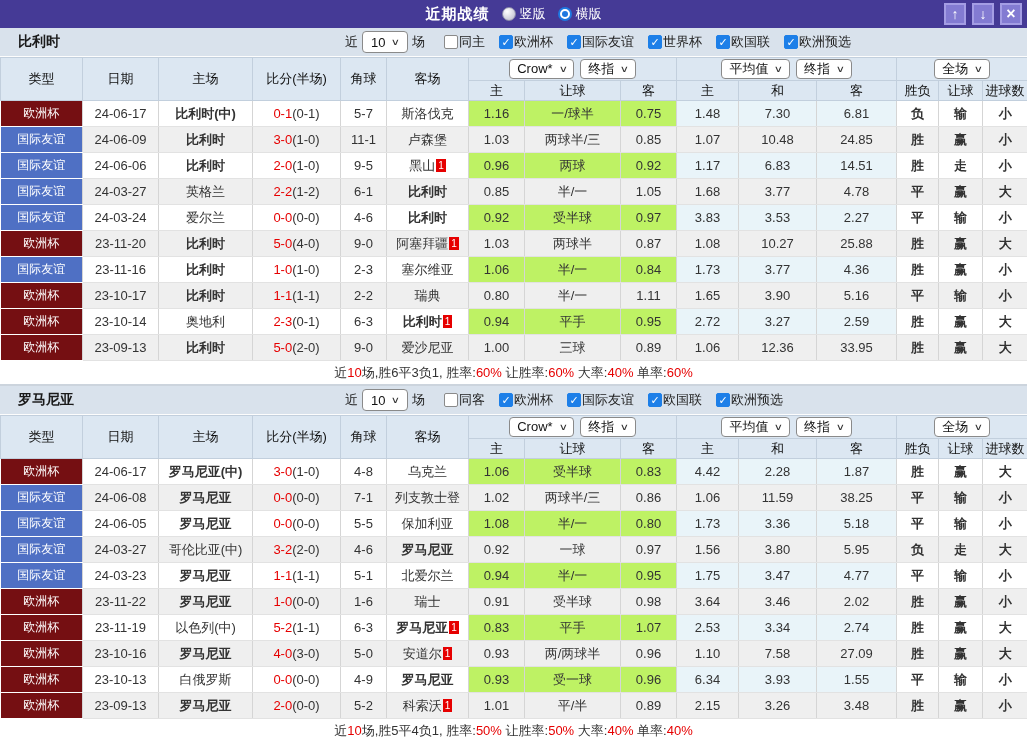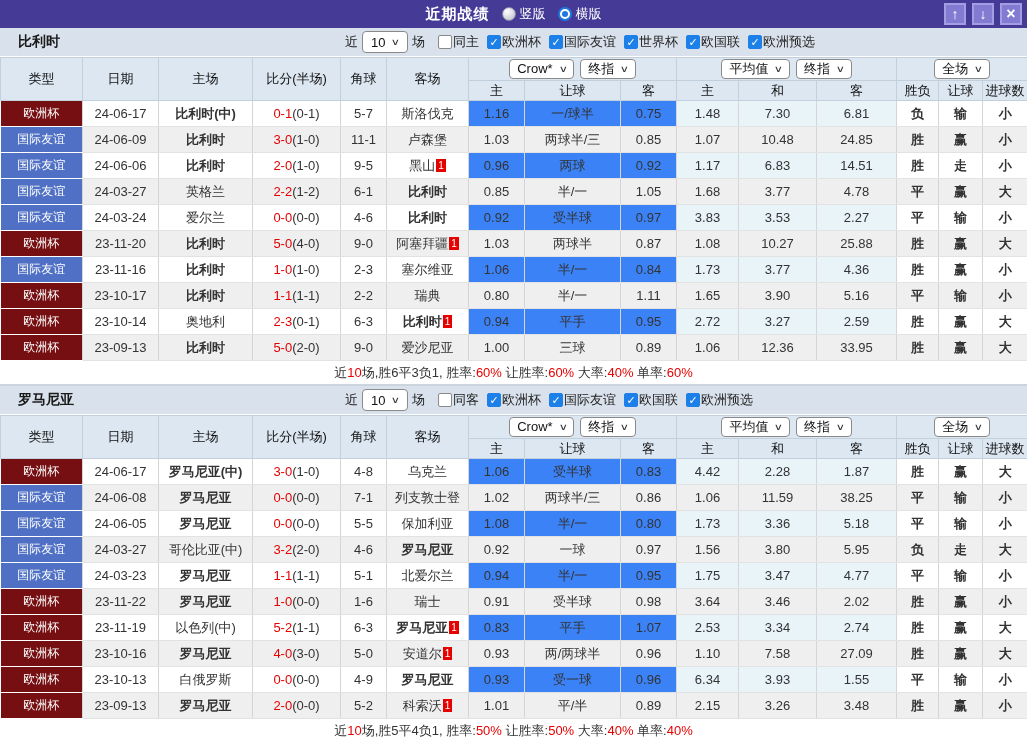--- a/index.html
+++ b/index.html
@@ -30,21 +30,21 @@
   .filters { position:absolute; left:345px; display:flex; align-items:center;
     font-size:13px; color:#222; white-space:nowrap; }
   .filters > span[data-name="near-label"] { margin-right:4px; }
   .filters > span[data-name="games-label"] { margin:0 5px 0 4px; }
 
   .dd { display:inline-flex; align-items:center; gap:7px; background:#fff;
     border:1px solid #8a8a8a; border-radius:4px; padding:1px 8px; height:22px;
     font-size:13px; color:#111; cursor:pointer; }
   .chev { font-size:9px; color:#333; transform:scaleX(1.4); }
 
-  .cbw { display:inline-flex; align-items:center; cursor:pointer; margin-left:8px; }
+  .cbw { display:inline-flex; align-items:center; cursor:pointer; margin-left:14px; }
   .cb { width:14px; height:14px; border:1px solid #8a8a8a; background:#fff; border-radius:2px;
     display:inline-flex; align-items:center; justify-content:center;
     font-size:11px; line-height:1; color:#fff; margin-right:1px; }
   .cb.on { background:#1d7fe8; border-color:#1d7fe8; }
   .cbl { font-size:13px; color:#222; }
 
   
   table.results { border-collapse:collapse; table-layout:fixed; width:1027px; }
   .results th { background:#dce7f2; font-weight:normal; font-size:13px; color:#111;
     border:1px solid #c2cfdd; text-align:center; overflow:hidden; white-space:nowrap; }
@@ -53,21 +53,21 @@
   .ddcell .dd { height:20px; padding:0 7px; margin:0 3px; }
 
   .results td { height:26px; text-align:center; font-size:13px; color:#333;
     border-right:1px solid #d5d5d5; border-bottom:1px solid #e2e2e2;
     overflow:hidden; white-space:nowrap; background:#fff; }
   .results td:last-child { border-right:none; }
   tr.even td { background:#efefef; }
   td.type { color:#fff; font-size:12px; border-bottom:1px solid #fff; }
   td.type.cup { background:#750f12; }
   td.type.friendly { background:#4f70c4; }
-  td.crow { background:#3b82f6; }
+  td.crow { background:#bef264; }
   td.avg { background:#e9f4f9; }
   .focal { color:#009933; font-weight:bold; }
   .score-main { color:#e60000; }
   .score-half { color:#333; }
   td.res { font-weight:bold; }
   .red { color:#e60000; }
   .green { color:#009933; }
   .blue { color:#2222dd; }
   .dark { color:#333; }
   .badge { display:inline-block; background:#e60000; color:#fff; font-size:10px;

